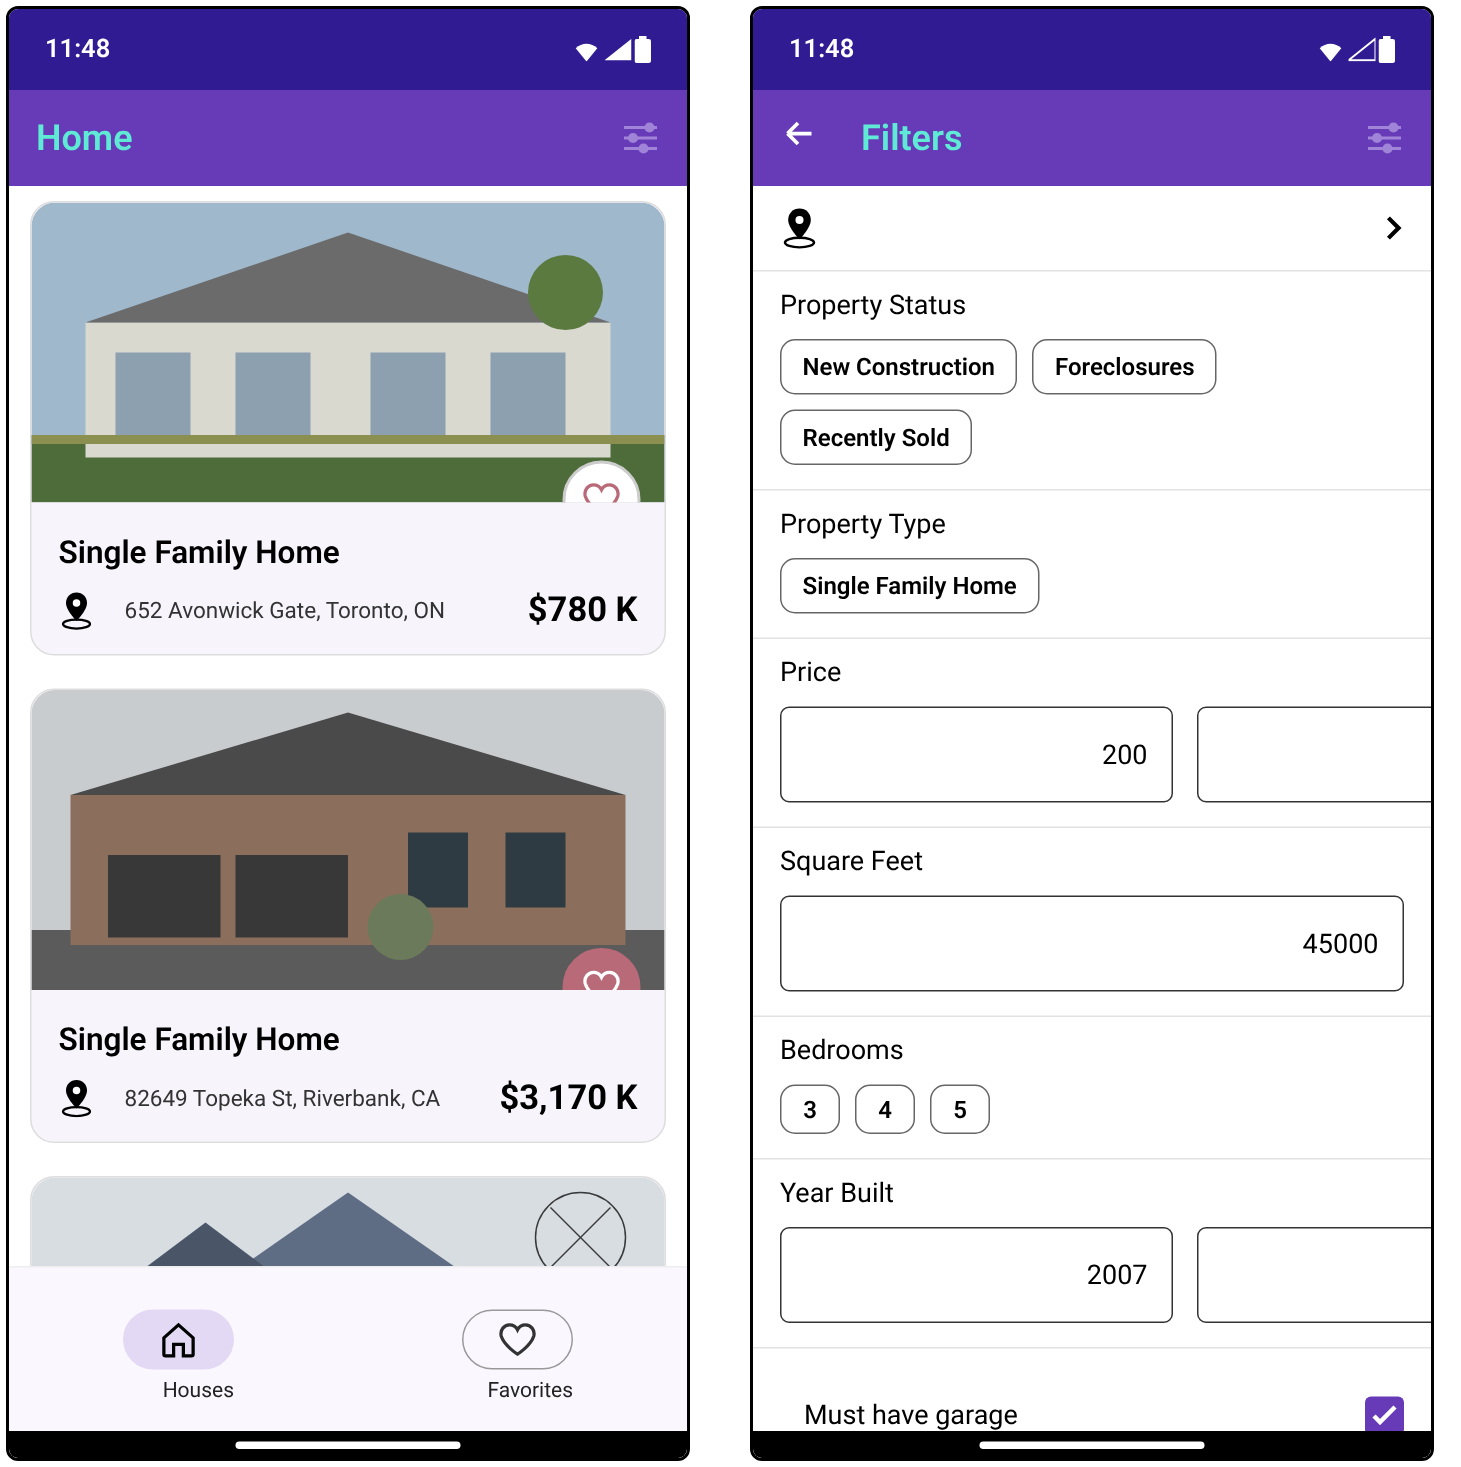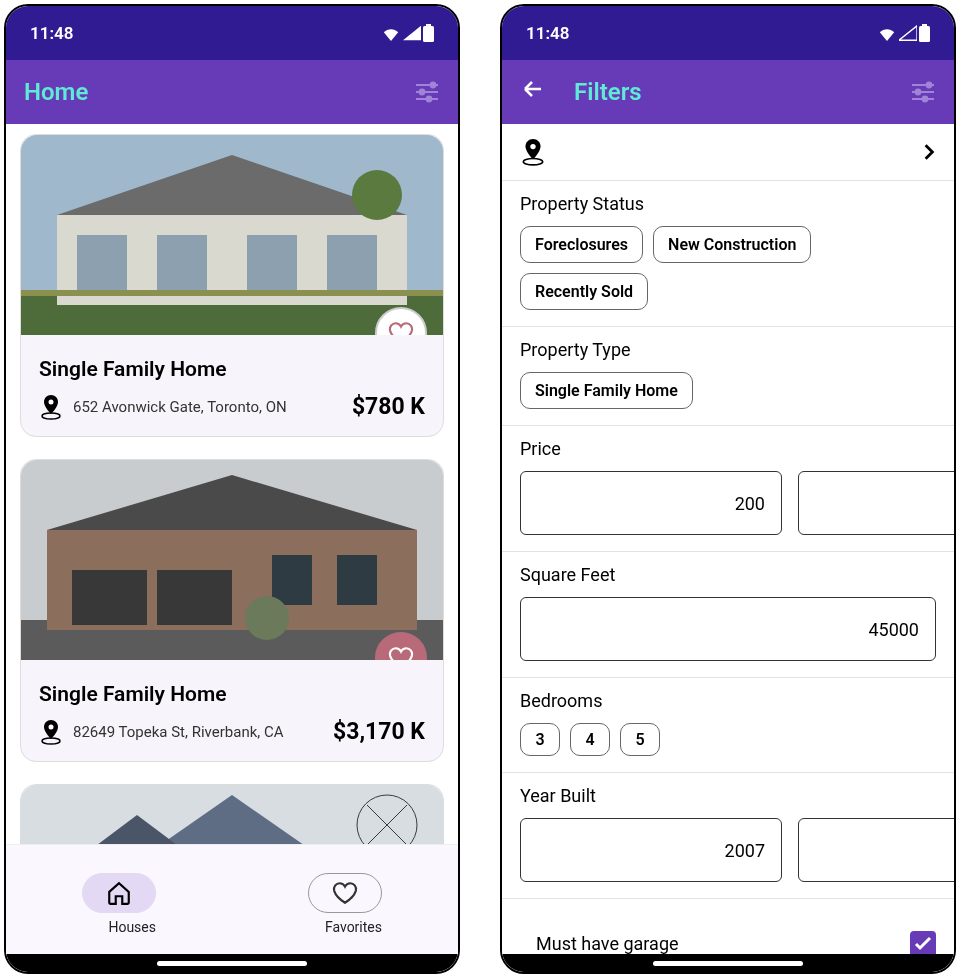--- a/index.html
+++ b/index.html
@@ -10,21 +10,21 @@
     height:978px;
     display:flex;
     gap:40px;
     padding:4px;
   }
   .phone {
     width:456px;
     height:970px;
     background:#fff;
     border:2px solid #000;
-    border-radius:24px;
+    border-radius:8px;
     overflow:hidden;
     display:flex;
     flex-direction:column;
     position:relative;
   }
   .statusbar {
     background:#311B92;
     color:#fff;
     height:54px;
     display:flex;
@@ -78,21 +78,21 @@
     width:52px; height:52px;
     border-radius:50%;
     border:2px solid #ccc;
     background:#fff;
     display:flex;align-items:center;justify-content:center;
     cursor:pointer;
   }
   .fav-btn.active { background:#B96A78; border-color:#B96A78; }
   .card-body { padding:22px 18px 16px 18px; }
   .card-title { font-size:21px; font-weight:600; margin-bottom:12px; }
-  .card-row { display:flex; align-items:center; gap:10px; }
+  .card-row { display:flex; align-items:center; gap:20px; }
   .addr { font-size:15px; color:#333; flex:1; }
   .price { font-size:23px; font-weight:700; }
   .card3-img { height:90px; border-radius:16px; overflow:hidden; }
   
   .bottomnav {
     position:absolute;
     bottom:18px; left:0; right:0;
     height:110px;
     background:#FBF7FE;
     display:flex;
@@ -345,22 +345,22 @@
           <circle cx="12" cy="8" r="2.5" fill="#fff"></circle>
         </svg>
       <svg width="14" height="18" viewBox="0 0 10 16" fill="none" stroke="#000" stroke-width="2.5">
           <path d="M2 2l6 6-6 6"></path>
         </svg>
     </div>
 
     <div class="section">
       <div class="sec-title">Property Status</div>
       <div class="chips">
+        <div class="chip">New Construction</div>
         <div class="chip">Foreclosures</div>
-        <div class="chip">New Construction</div>
         <div class="chip">Recently Sold</div>
       </div>
     </div>
 
     <div class="section">
       <div class="sec-title">Property Type</div>
       <div class="chips">
         <div class="chip">Single Family Home</div>
       </div>
     </div>

